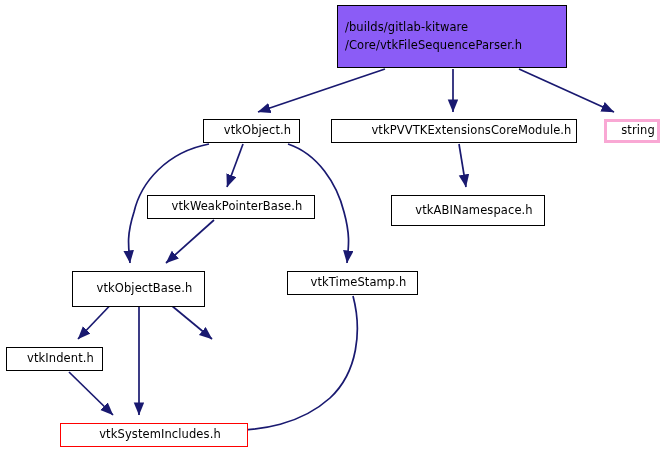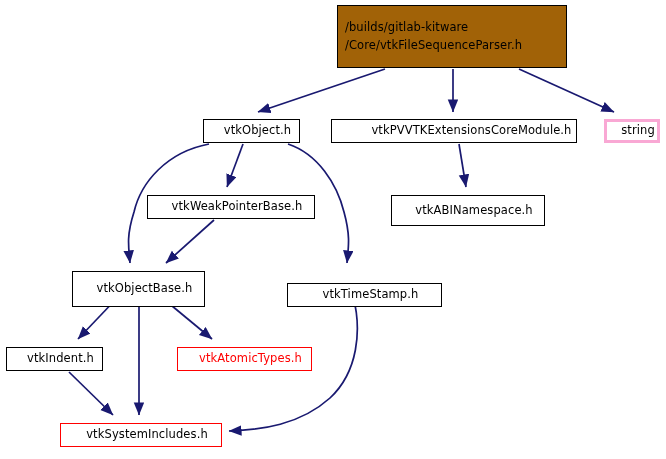--- a/index.html
+++ b/index.html
@@ -44,21 +44,21 @@
     display: block;
     padding: 0 6px;
     font-size: 11.5px;
     letter-spacing: 0.1px;
   }
   .node.single .node-label {
     width: 100%;
     text-align: center;
   }
   .node.root {
-    background: #a16207;
+    background: #8b5cf6;
     border: 1px solid #000000;
     align-items: flex-start;
     justify-content: center;
     padding: 3px 0 3px 0;
   }
   .node.root .node-label {
     text-align: left;
     padding: 1.6px 7px;
     line-height: 1.28;
   }
@@ -135,29 +135,26 @@
   </div>
 
   <div class="node single" style="left:391px; top:195px; width:154px; height:31px;">
     <span class="node-label">vtkABINamespace.h</span>
   </div>
 
   <div class="node single" style="left:72px; top:271px; width:133px; height:36px;">
     <span class="node-label">vtkObjectBase.h</span>
   </div>
 
-  <div class="node single" style="left:287px; top:271px; width:155px; height:24px;margin-top:12px;">
+  <div class="node single" style="left:287px; top:271px; width:131px; height:24px;">
     <span class="node-label">vtkTimeStamp.h</span>
   </div>
 
   <div class="node single" style="left:6px; top:347px; width:97px; height:24px;">
     <span class="node-label">vtkIndent.h</span>
   </div>
 
-  <div class="node single red-border red-text" style="left:177px; top:347px; width:135px; height:24px;">
-    <span class="node-label">vtkAtomicTypes.h</span>
-  </div>
 
-  <div class="node single red-border" style="left:60px; top:423px; width:162px; height:24px;">
+  <div class="node single red-border" style="left:60px; top:423px; width:188px; height:24px;">
     <span class="node-label">vtkSystemIncludes.h</span>
   </div>
 
 </div>
 
 </body></html>

